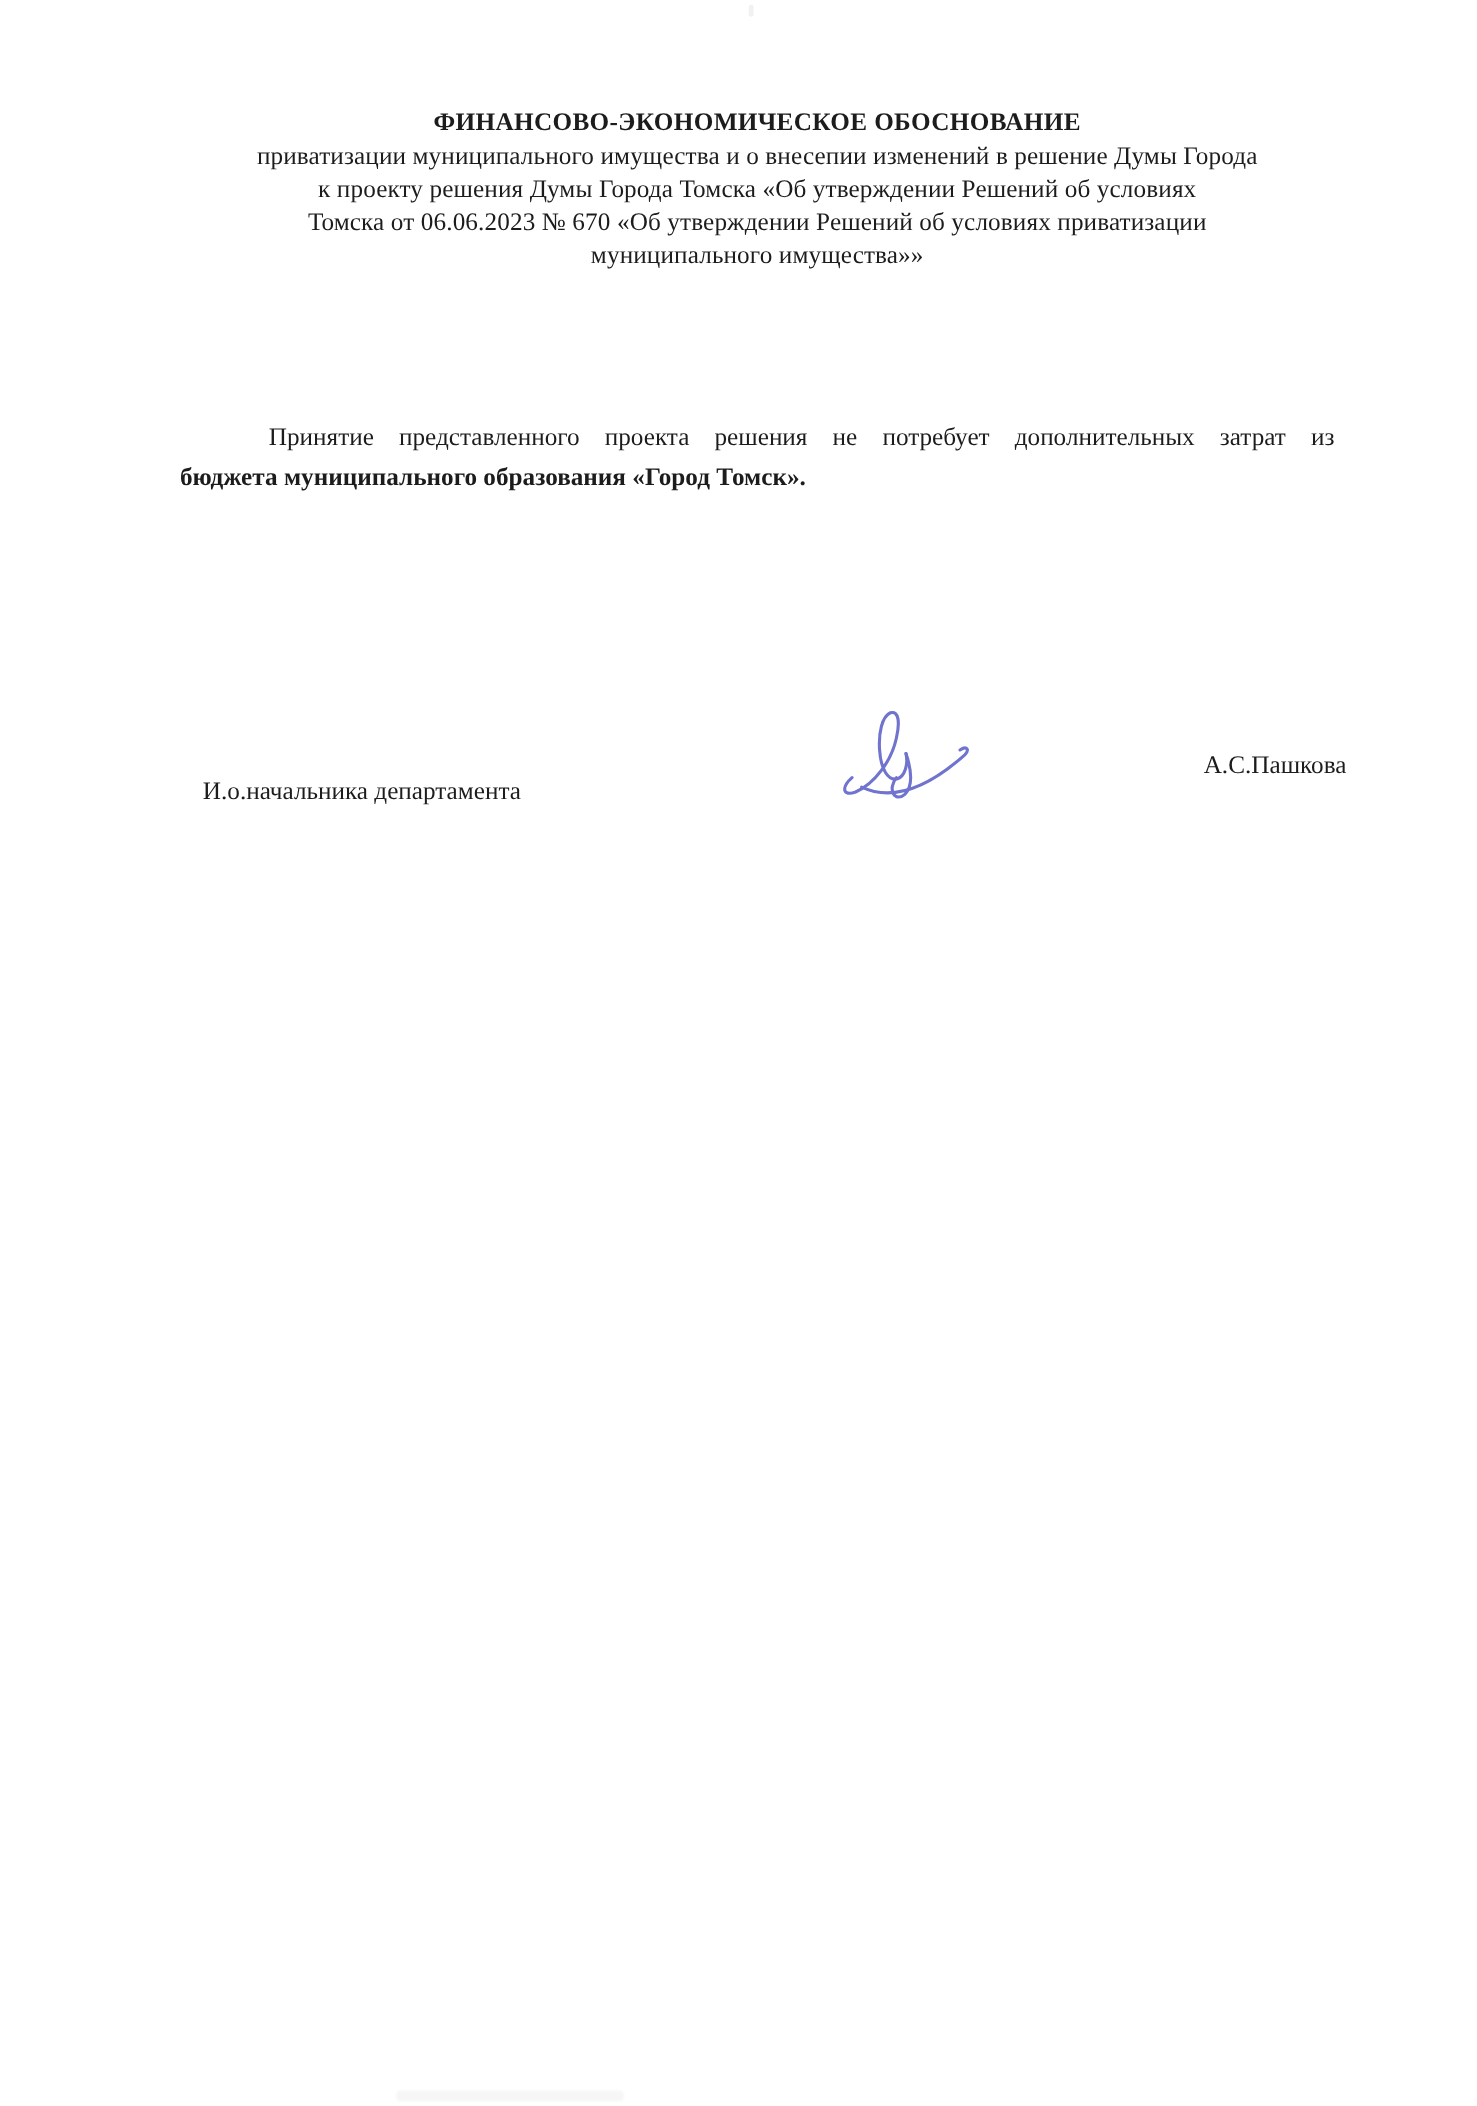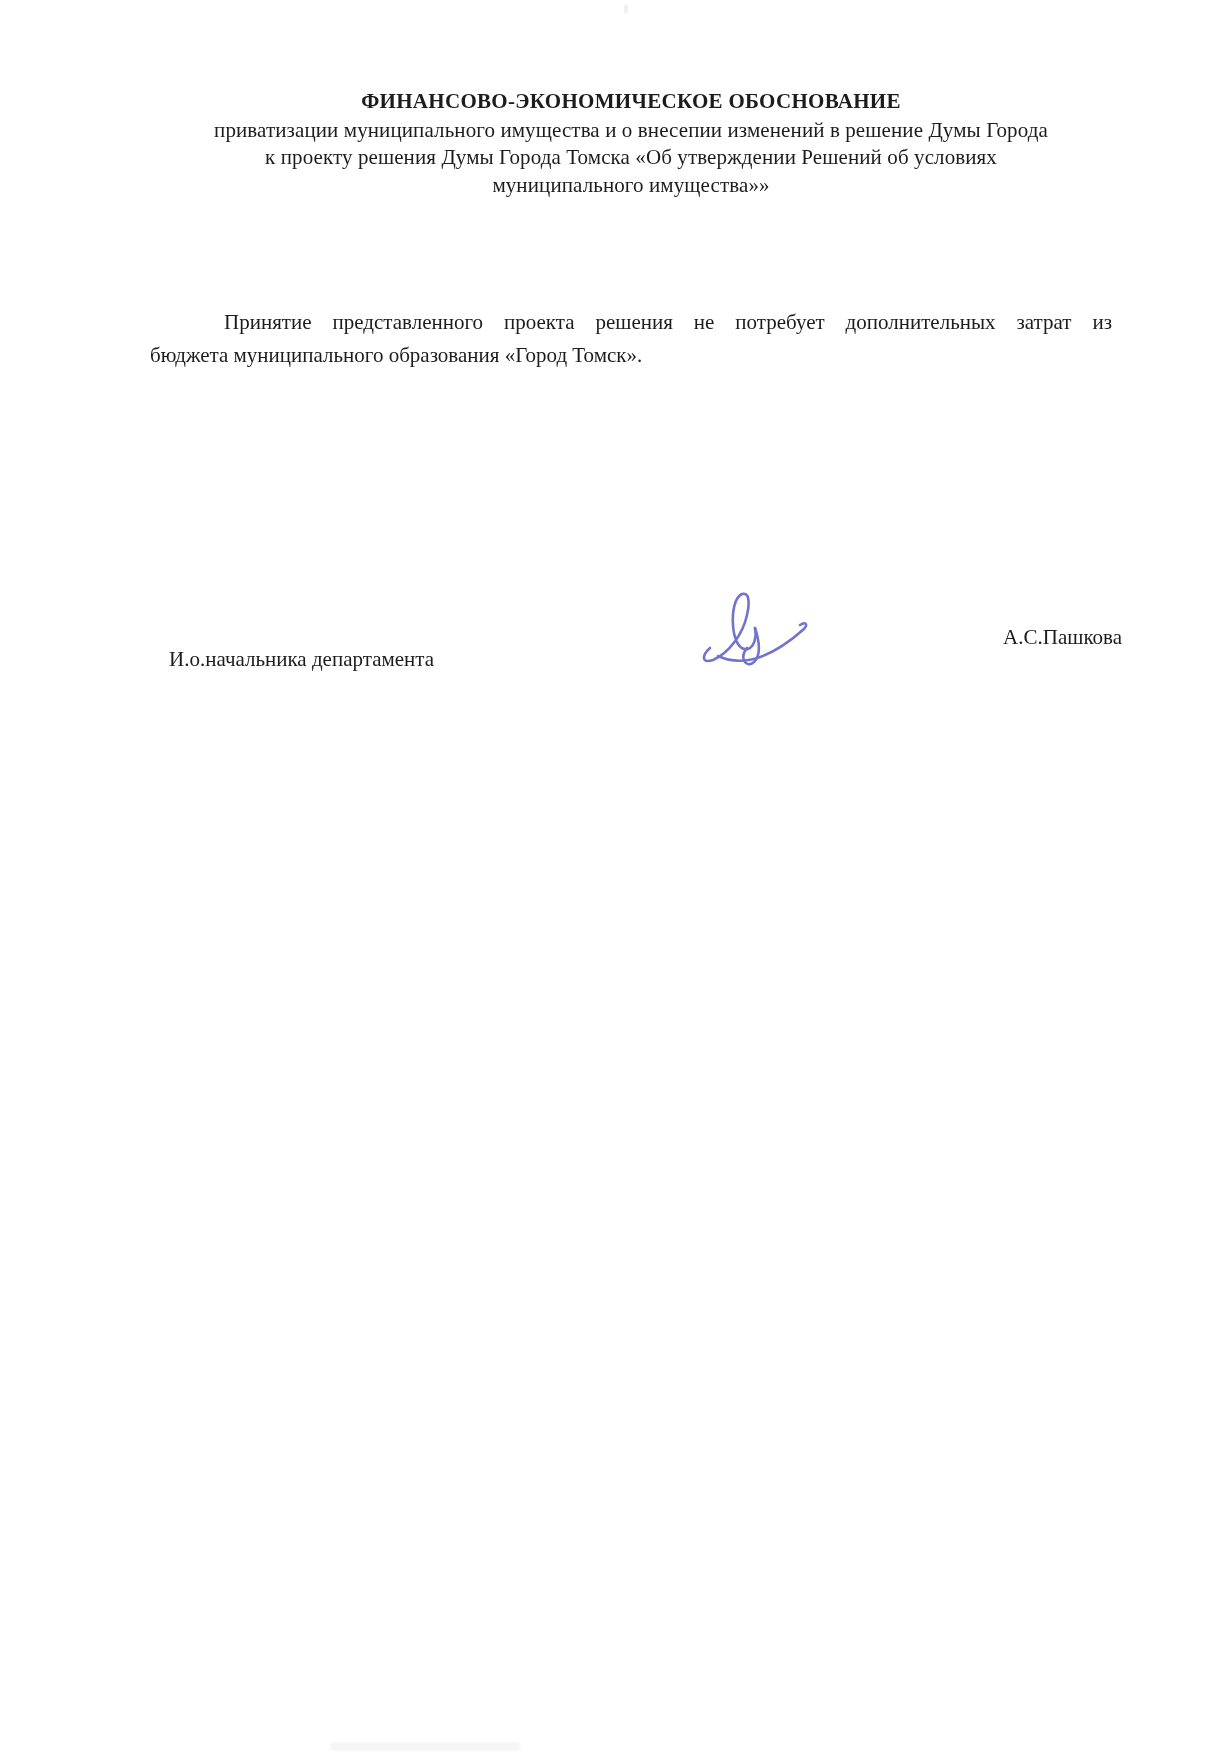--- a/index.html
+++ b/index.html
@@ -39,23 +39,25 @@
     left: 150px;
     width: 962px;
     font-size: 21px;
     line-height: 33px;
   }
   .para-line-justified {
     text-indent: 74px;
     text-align: justify;
     text-align-last: justify;
     word-spacing: 2px;
+    margin-top: 42px;
   }
   .para-line-rest {
     text-align: left;
+    font-weight: bold;
   }
   .signature-row {
     position: absolute;
     top: 618px;
     left: 169px;
     width: 953px;
     font-size: 21px;
     line-height: 27px;
   }
   .position-label {
@@ -102,20 +104,21 @@
 <body>
 
 <div class="page">
 
   <div class="scan-artifact-top"></div>
 
   <div class="doc-header">
     <div class="doc-title">ФИНАНСОВО-ЭКОНОМИЧЕСКОЕ ОБОСНОВАНИЕ</div>
     <div class="subtitle-line">приватизации муниципального имущества и о внесепии изменений в решение Думы Города</div>
     <div class="subtitle-line">к проекту решения Думы Города Томска «Об утверждении Решений об условиях</div>
+    <div class="subtitle-line">Томска от 06.06.2023 № 670 «Об утверждении Решений об условиях приватизации</div>
     <div class="subtitle-line">муниципального имущества»»</div>
   </div>
 
   <div class="doc-paragraph">
     <div class="para-line-justified">Принятие представленного проекта решения не потребует дополнительных затрат из</div>
     <div class="para-line-rest">бюджета муниципального образования «Город Томск».</div>
   </div>
 
   <div class="signature-row">
     <span class="position-label">И.о.начальника департамента</span>

